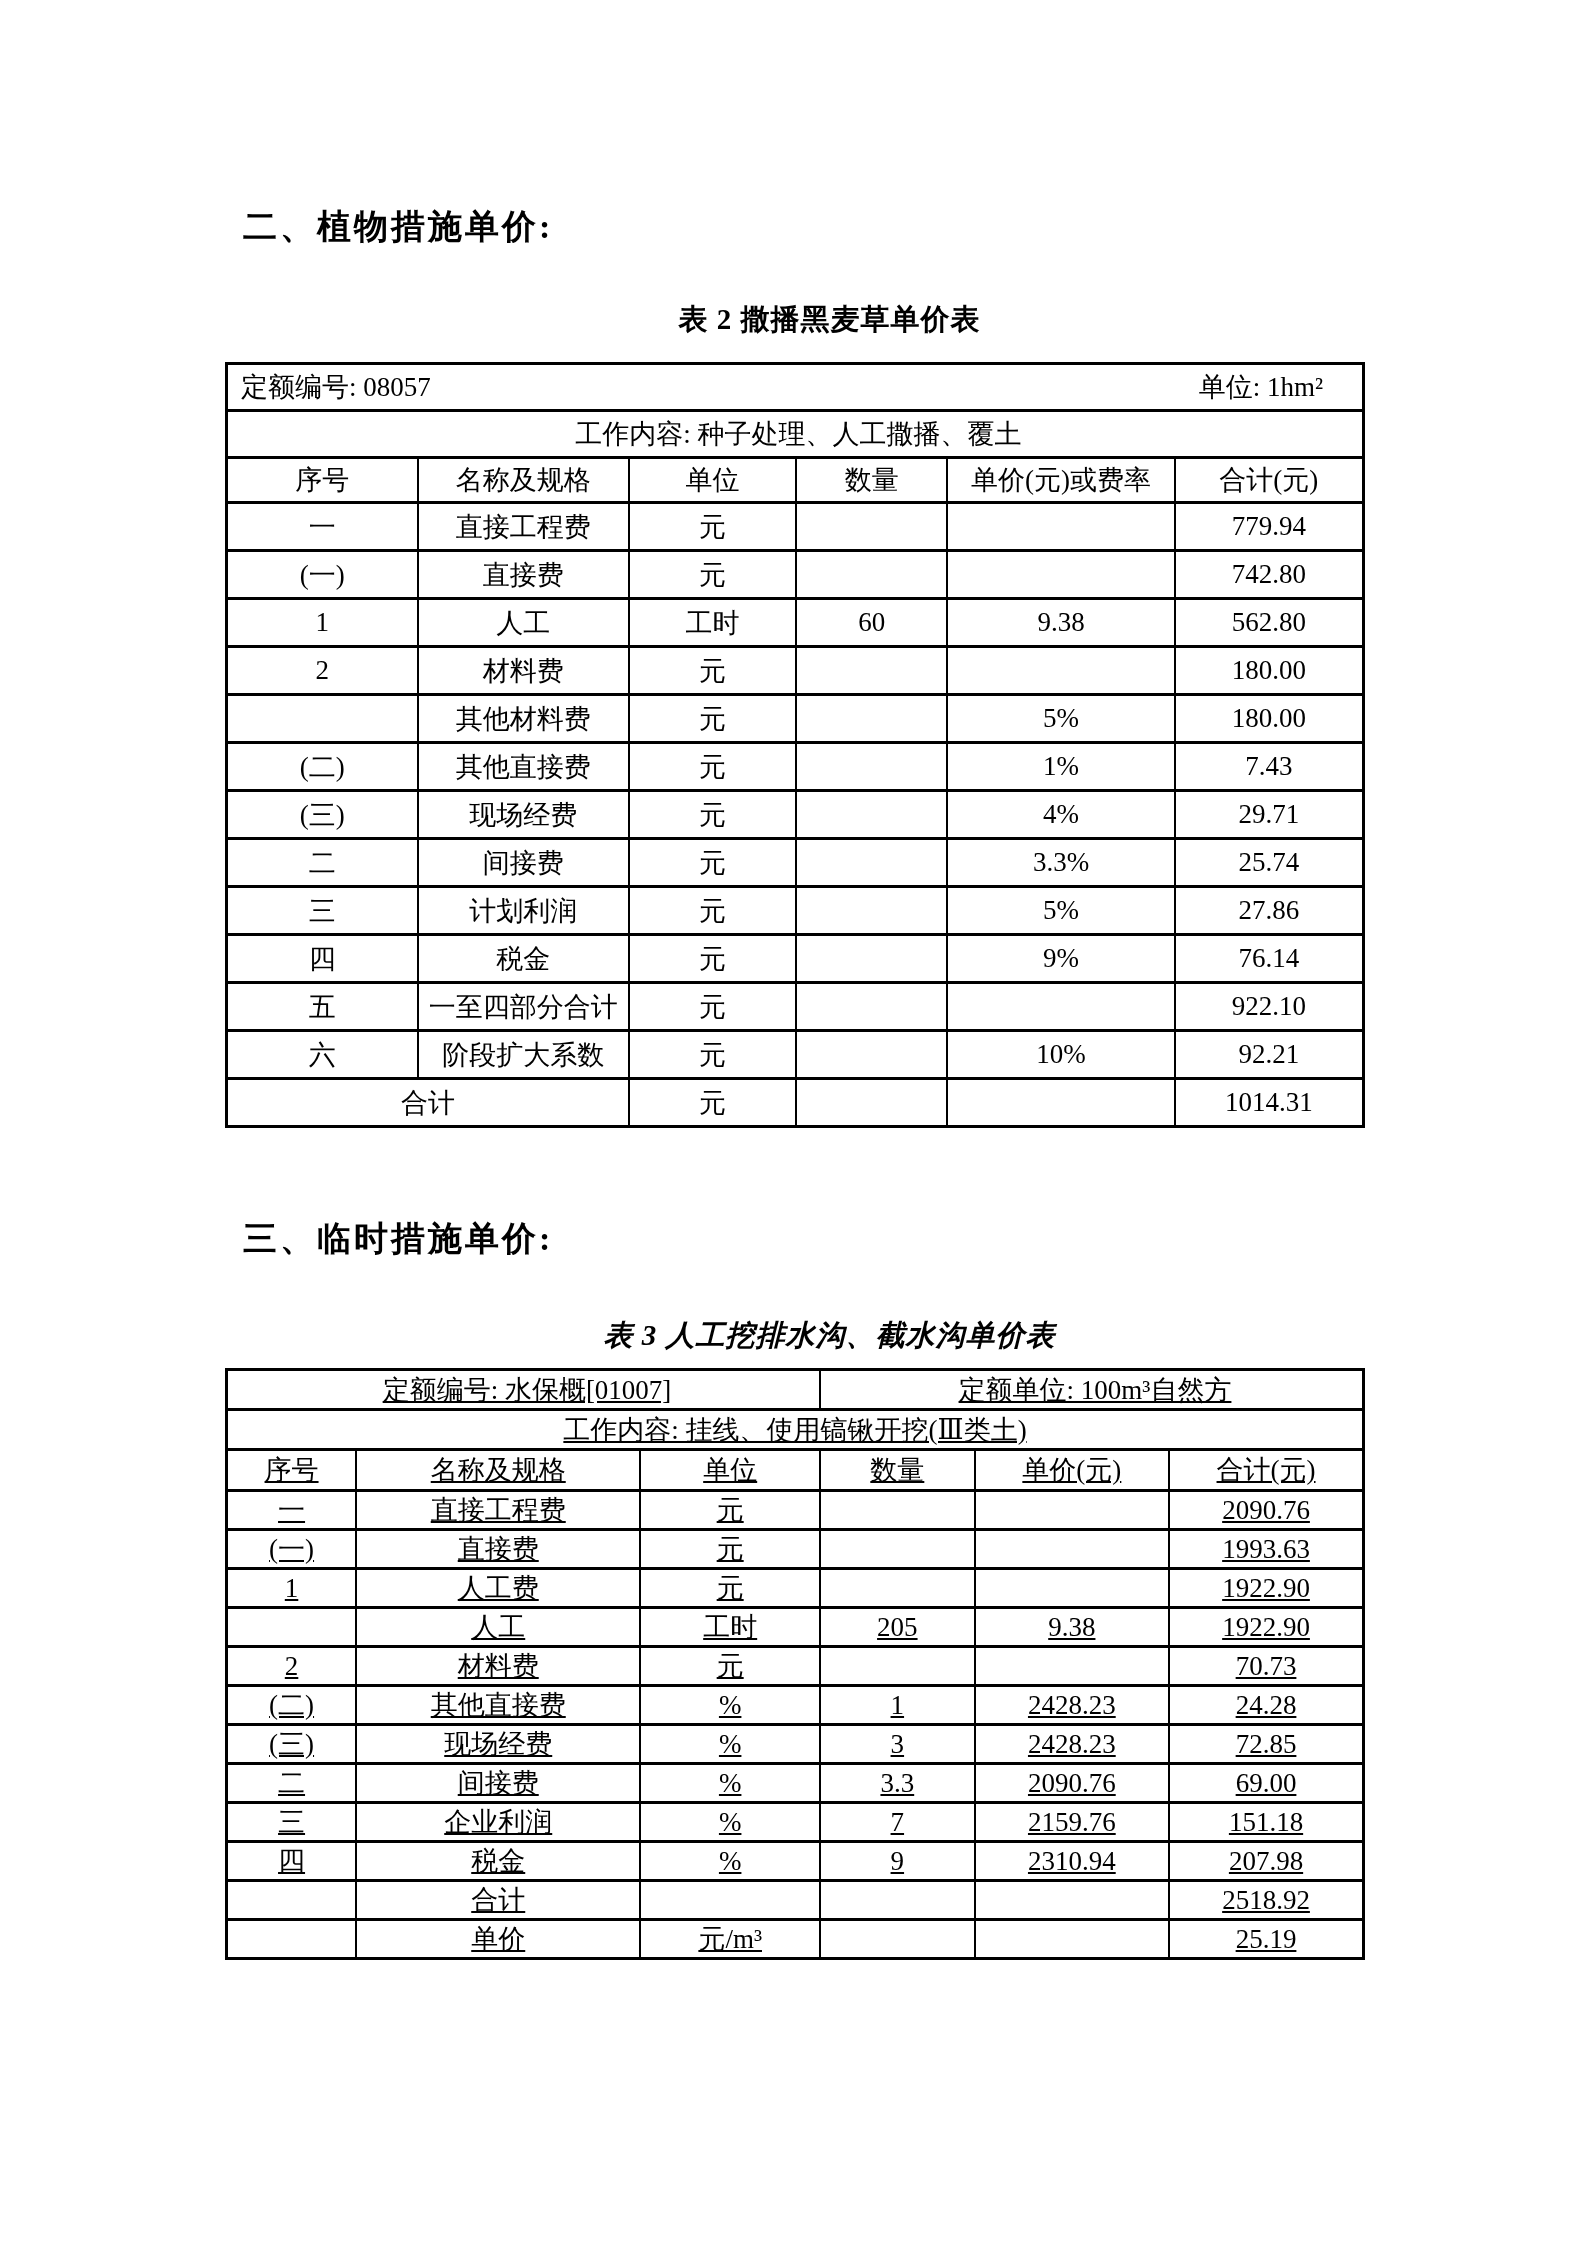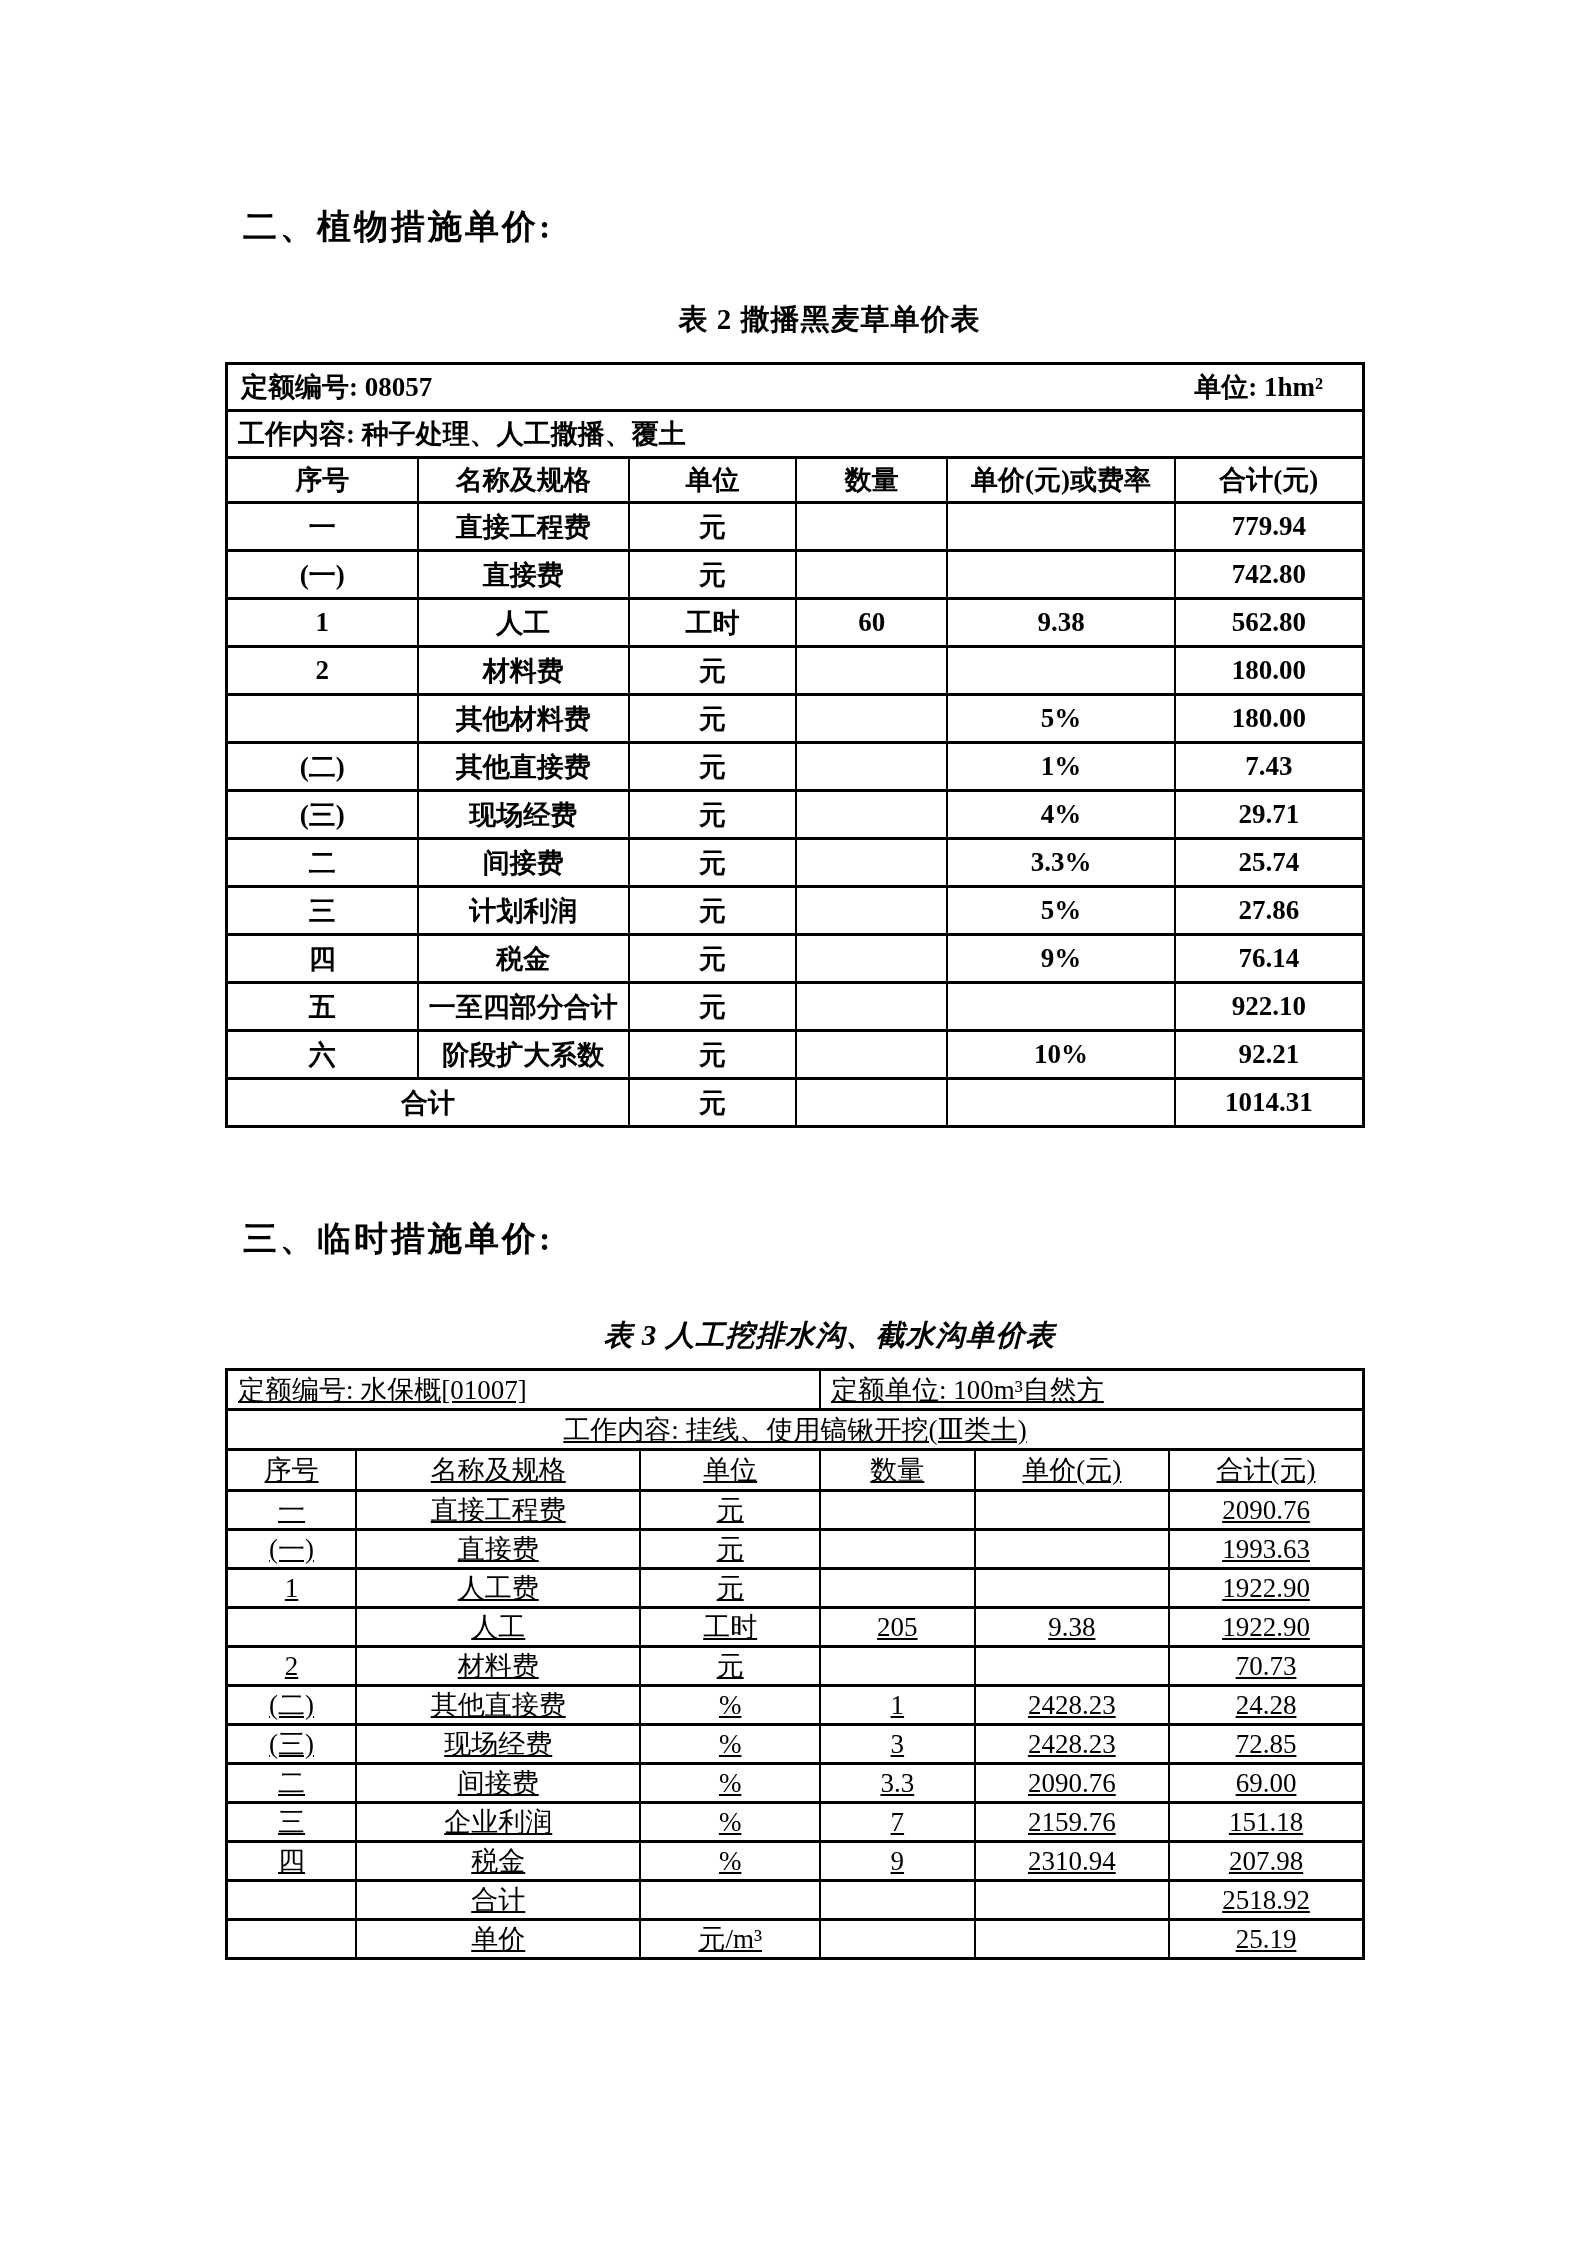--- a/index.html
+++ b/index.html
@@ -23,27 +23,27 @@
     position:absolute;left:225px;border-collapse:collapse;table-layout:fixed;
     background:#fff;border:3px solid #000;
   }
   td{
     border:2px solid #000;border-top-width:3px;border-bottom-width:3px;
     text-align:center;vertical-align:middle;font-size:27px;padding:0 3px;
     overflow:hidden;white-space:nowrap;
   }
   #table2{top:362px;width:1140px;}
   #table3{top:1368px;width:1140px;}
-  #table2 tr{height:48px;font-weight:bold;}
+  #table2 tr{height:48px;}
   #table2 tr.info{height:47px;}
   #table2 tr.head{height:45px;}
   #table3 tr{height:38px;text-decoration:underline;}
   #table3 tr.info{height:40px;}
   #table3 tr.head{height:41px;}
-  td.left{text-align:left;padding-left:10px;}
+  td.left{text-align:center;padding-left:10px;}
   .split{
     display:flex;justify-content:space-between;align-items:center;
     padding-left:10px;padding-right:36px;
   }
 </style>
 </head>
 <body>
 
 <div class="page">
 

